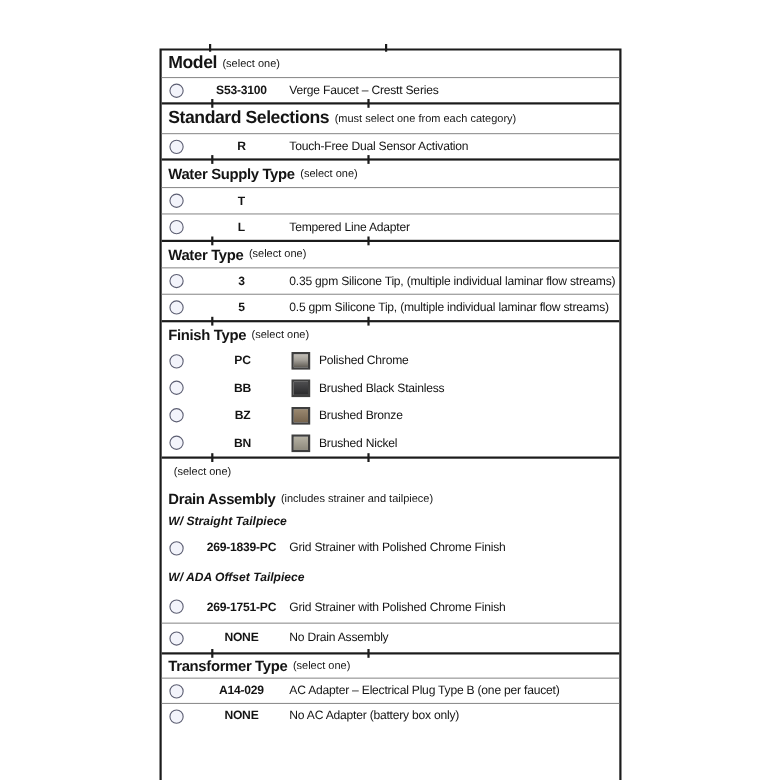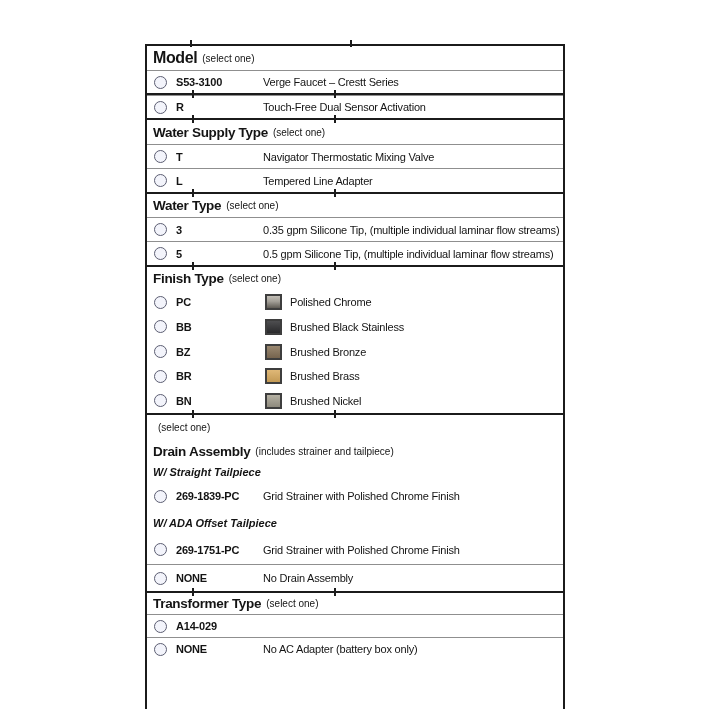--- a/index.html
+++ b/index.html
@@ -21,21 +21,21 @@
   .h20{height:20px}.h21{height:21px}.h22{height:22px}.h23{height:23px}.h24{height:24px}
   .h25{height:25px}.h26{height:26px}.h28{height:28px}.h29{height:29px}
 
   .sec-title{font-size:16px;font-weight:bold;letter-spacing:-0.4px;}
   .mid-title{font-size:13.5px;font-weight:bold;letter-spacing:-0.3px;}
   .sec-note{font-size:10px;margin-left:5px;white-space:nowrap;}
   .ital{font-size:11px;font-weight:bold;font-style:italic;}
 
   .radio{flex:none;width:13px;height:13px;margin-left:1px;border:1.5px solid #5c5e72;
          border-radius:50%;background:#f3f4fb;box-sizing:border-box;}
-  .code{flex:none;margin-left:9px;width:87px;font-size:11px;font-weight:bold;letter-spacing:-0.2px;}
+  .code{flex:none;margin-left:9px;width:87px;font-size:11px;font-weight:bold;letter-spacing:-0.2px;text-align:center;}
   .finish-code{width:89px;}
   .desc{font-size:11px;letter-spacing:-0.2px;white-space:nowrap;}
   .swatch{flex:none;width:17px;height:16px;border:2px solid #3e3e3e;box-sizing:border-box;margin-right:8px;}
 </style>
 </head>
 <body>
 
 <div class="page">
   <div class="box">
 
@@ -49,37 +49,40 @@
       <span class="sec-note">(select one)</span>
     </div>
     <div class="tdiv"></div>
     <div class="row h22">
       <span class="radio"></span>
       <span class="code">S53-3100</span>
       <span class="desc">Verge Faucet – Crestt Series</span>
     </div>
     <div class="hdiv"></div>
 
+    <div class="row h26">
+      <span class="sec-title">Standard Selections</span>
+      <span class="sec-note">(must select one from each category)</span>
+    </div>
     <div class="tdiv"></div>
     <div class="row h22">
       <span class="radio"></span>
       <span class="code">R</span>
       <span class="desc">Touch-Free Dual Sensor Activation</span>
     </div>
     <div class="hdiv"></div>
 
     <div class="row h24">
       <span class="mid-title">Water Supply Type</span>
       <span class="sec-note">(select one)</span>
     </div>
     <div class="tdiv"></div>
     <div class="row h23">
       <span class="radio"></span>
       <span class="code">T</span>
-      <span class="desc">Navigator Thermostatic Mixing Valve</span>
     </div>
     <div class="tdiv"></div>
     <div class="row h23">
       <span class="radio"></span>
       <span class="code">L</span>
       <span class="desc">Tempered Line Adapter</span>
     </div>
     <div class="hdiv"></div>
 
     <div class="row h23">
@@ -115,26 +118,20 @@
       <span class="code finish-code">BB</span>
       <span class="swatch" style="background:linear-gradient(180deg,#4e4e50 0%,#29292b 100%)"></span>
       <span class="desc">Brushed Black Stainless</span>
     </div>
     <div class="row h25">
       <span class="radio"></span>
       <span class="code finish-code">BZ</span>
       <span class="swatch" style="background:linear-gradient(180deg,#9a8870 0%,#76644e 100%)"></span>
       <span class="desc">Brushed Bronze</span>
     </div>
-    <div class="row h24">
-      <span class="radio"></span>
-      <span class="code finish-code">BR</span>
-      <span class="swatch" style="background:linear-gradient(180deg,#dfb877 0%,#c39a55 100%)"></span>
-      <span class="desc">Brushed Brass</span>
-    </div>
     <div class="row h25">
       <span class="radio"></span>
       <span class="code finish-code">BN</span>
       <span class="swatch" style="background:linear-gradient(180deg,#b5b1a3 0%,#8e8a7d 100%)"></span>
       <span class="desc">Brushed Nickel</span>
     </div>
     <div class="hdiv"></div>
 
     <div class="row h25">
       <span class="sec-note">(select one)</span>
@@ -168,20 +165,21 @@
     <div class="hdiv"></div>
 
     <div class="row h21">
       <span class="mid-title">Transformer Type</span>
       <span class="sec-note">(select one)</span>
     </div>
     <div class="tdiv"></div>
     <div class="row h22">
       <span class="radio"></span>
       <span class="code">A14-029</span>
+      <span class="desc">AC Adapter – Electrical Plug Type B (one per faucet)</span>
     </div>
     <div class="tdiv"></div>
     <div class="row h22">
       <span class="radio"></span>
       <span class="code">NONE</span>
       <span class="desc">No AC Adapter (battery box only)</span>
     </div>
 
   </div>
 </div>

